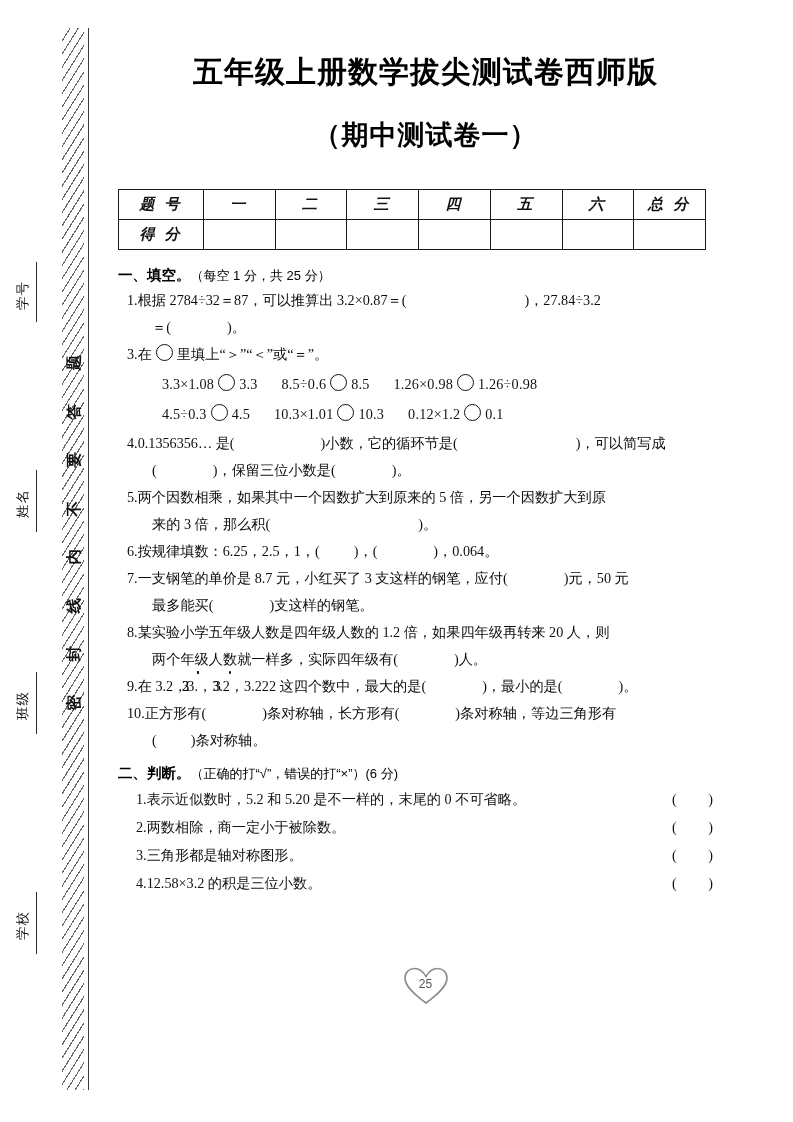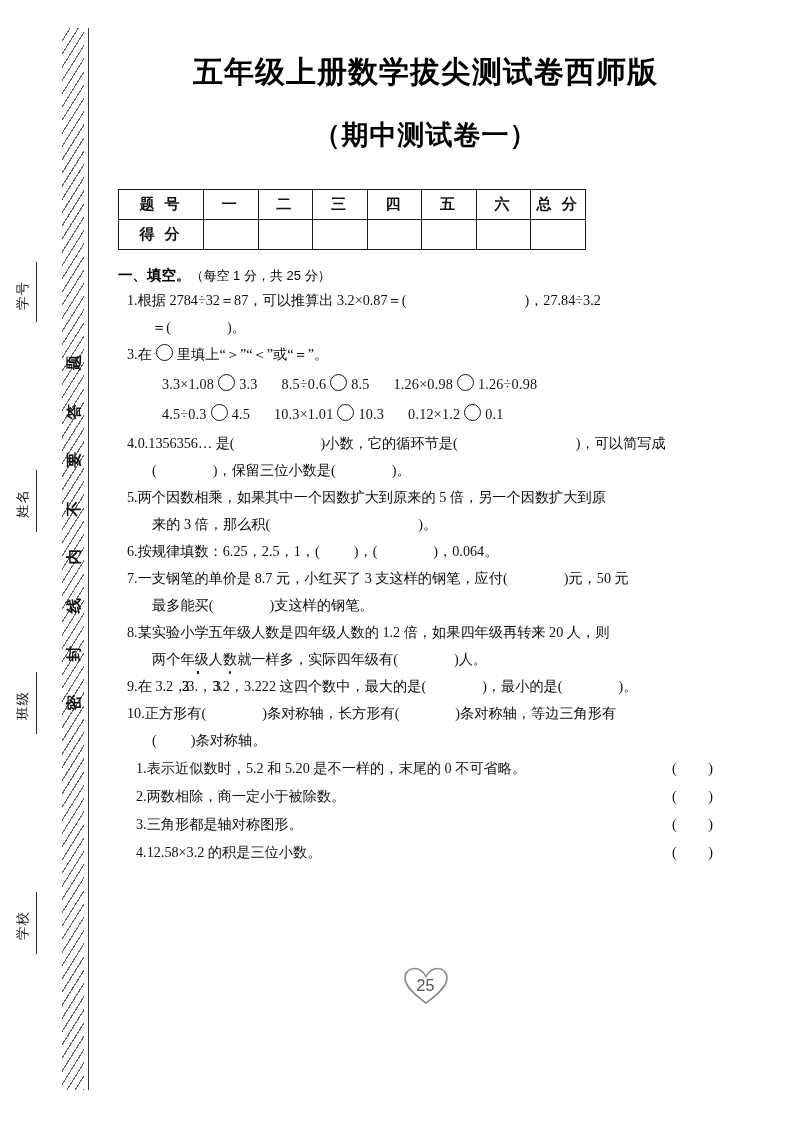--- a/index.html
+++ b/index.html
@@ -118,22 +118,23 @@
     font-size: 27px;
     font-weight: 700;
     letter-spacing: 1px;
     color: #000;
   }
 
   
   .score-table {
     margin: 36px 0 0 0;
     border-collapse: collapse;
-    width: 468px;
+    width: 588px;
     table-layout: fixed;
+    font-style: italic;
   }
   .score-table td {
     border: 1.3px solid #1a1a1a;
     height: 29px;
     text-align: center;
     vertical-align: middle;
     font-family: "Liberation Sans", "DejaVu Sans", sans-serif;
     font-size: 15px;
     font-weight: 700;
     letter-spacing: 3px;
@@ -220,21 +221,21 @@
     position: relative;
     display: inline-block;
     width: 46px; height: 40px;
   }
   .heart-wrap svg { display: block; }
   .heart-num {
     position: absolute;
     left: 0; right: 0; top: 11px;
     text-align: center;
     font-family: "Liberation Sans", "DejaVu Sans", sans-serif;
-    font-size: 16px;
+    font-size: 12px;
     color: #555;
   }
 
   
   .footer-wm {
     position: absolute;
     left: 0; right: 0;
     bottom: 28px;
     text-align: center;
     font-family: "Liberation Sans", "DejaVu Sans", sans-serif;
@@ -372,20 +373,23 @@
       <span>9.在 3.2，3.</span><span class="dotover">2</span><span class="dotover">3</span><span>，3.2</span><span class="dotover">3</span><span>，3.222 这四个数中，最大的是(</span><span class="blank-m"></span><span>)，最小的是(</span><span class="blank-m"></span><span>)。</span>
     </div>
 
     <div class="q hang">
       <span>10.正方形有(</span><span class="blank-m"></span><span>)条对称轴，长方形有(</span><span class="blank-m"></span><span>)条对称轴，等边三角形有</span>
     </div>
     <div class="q" style="margin-left:34px">
       <span>(</span><span class="blank-s"></span><span>)条对称轴。</span>
     </div>
 
+    <div class="section-head" style="margin-top:12px">
+      <span>二、判断。</span><span class="note">（正确的打“√”，错误的打“×”）(6 分)</span>
+    </div>
 
     <div class="judge-line">
       <span>1.表示近似数时，5.2 和 5.20 是不一样的，末尾的 0 不可省略。</span>
       <span class="paren">(    )</span>
     </div>
     <div class="judge-line">
       <span>2.两数相除，商一定小于被除数。</span>
       <span class="paren">(    )</span>
     </div>
     <div class="judge-line">

